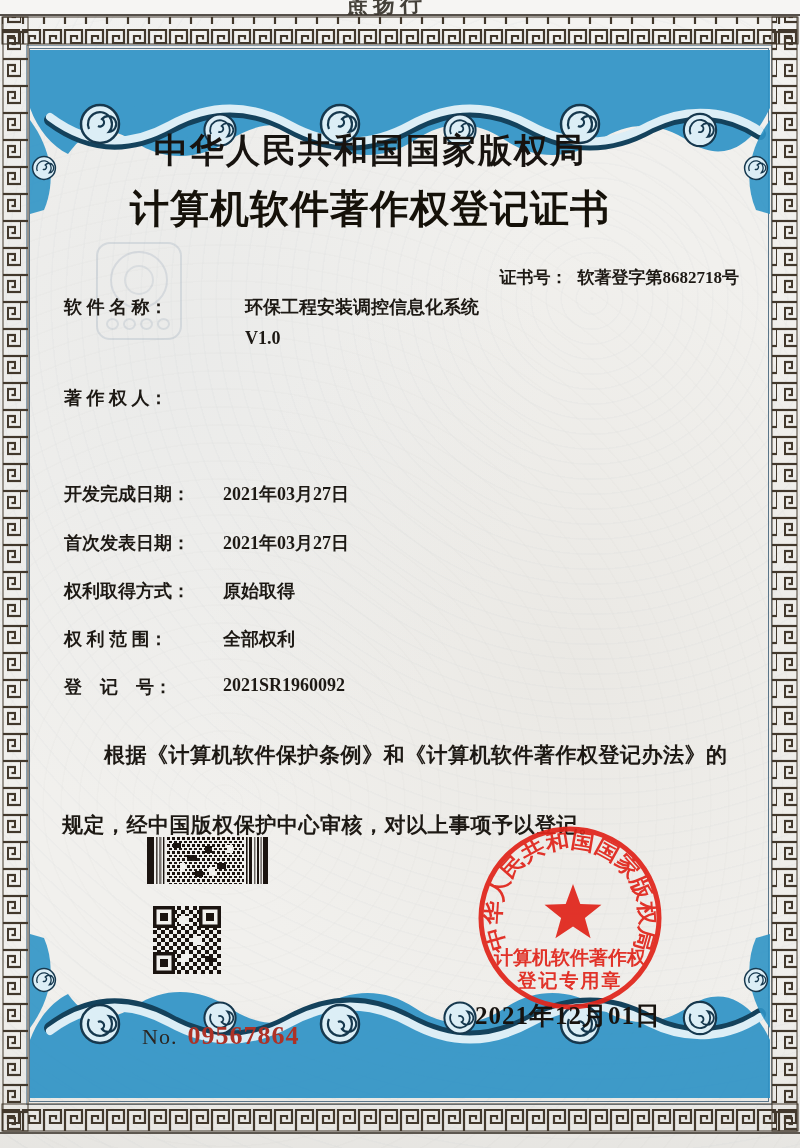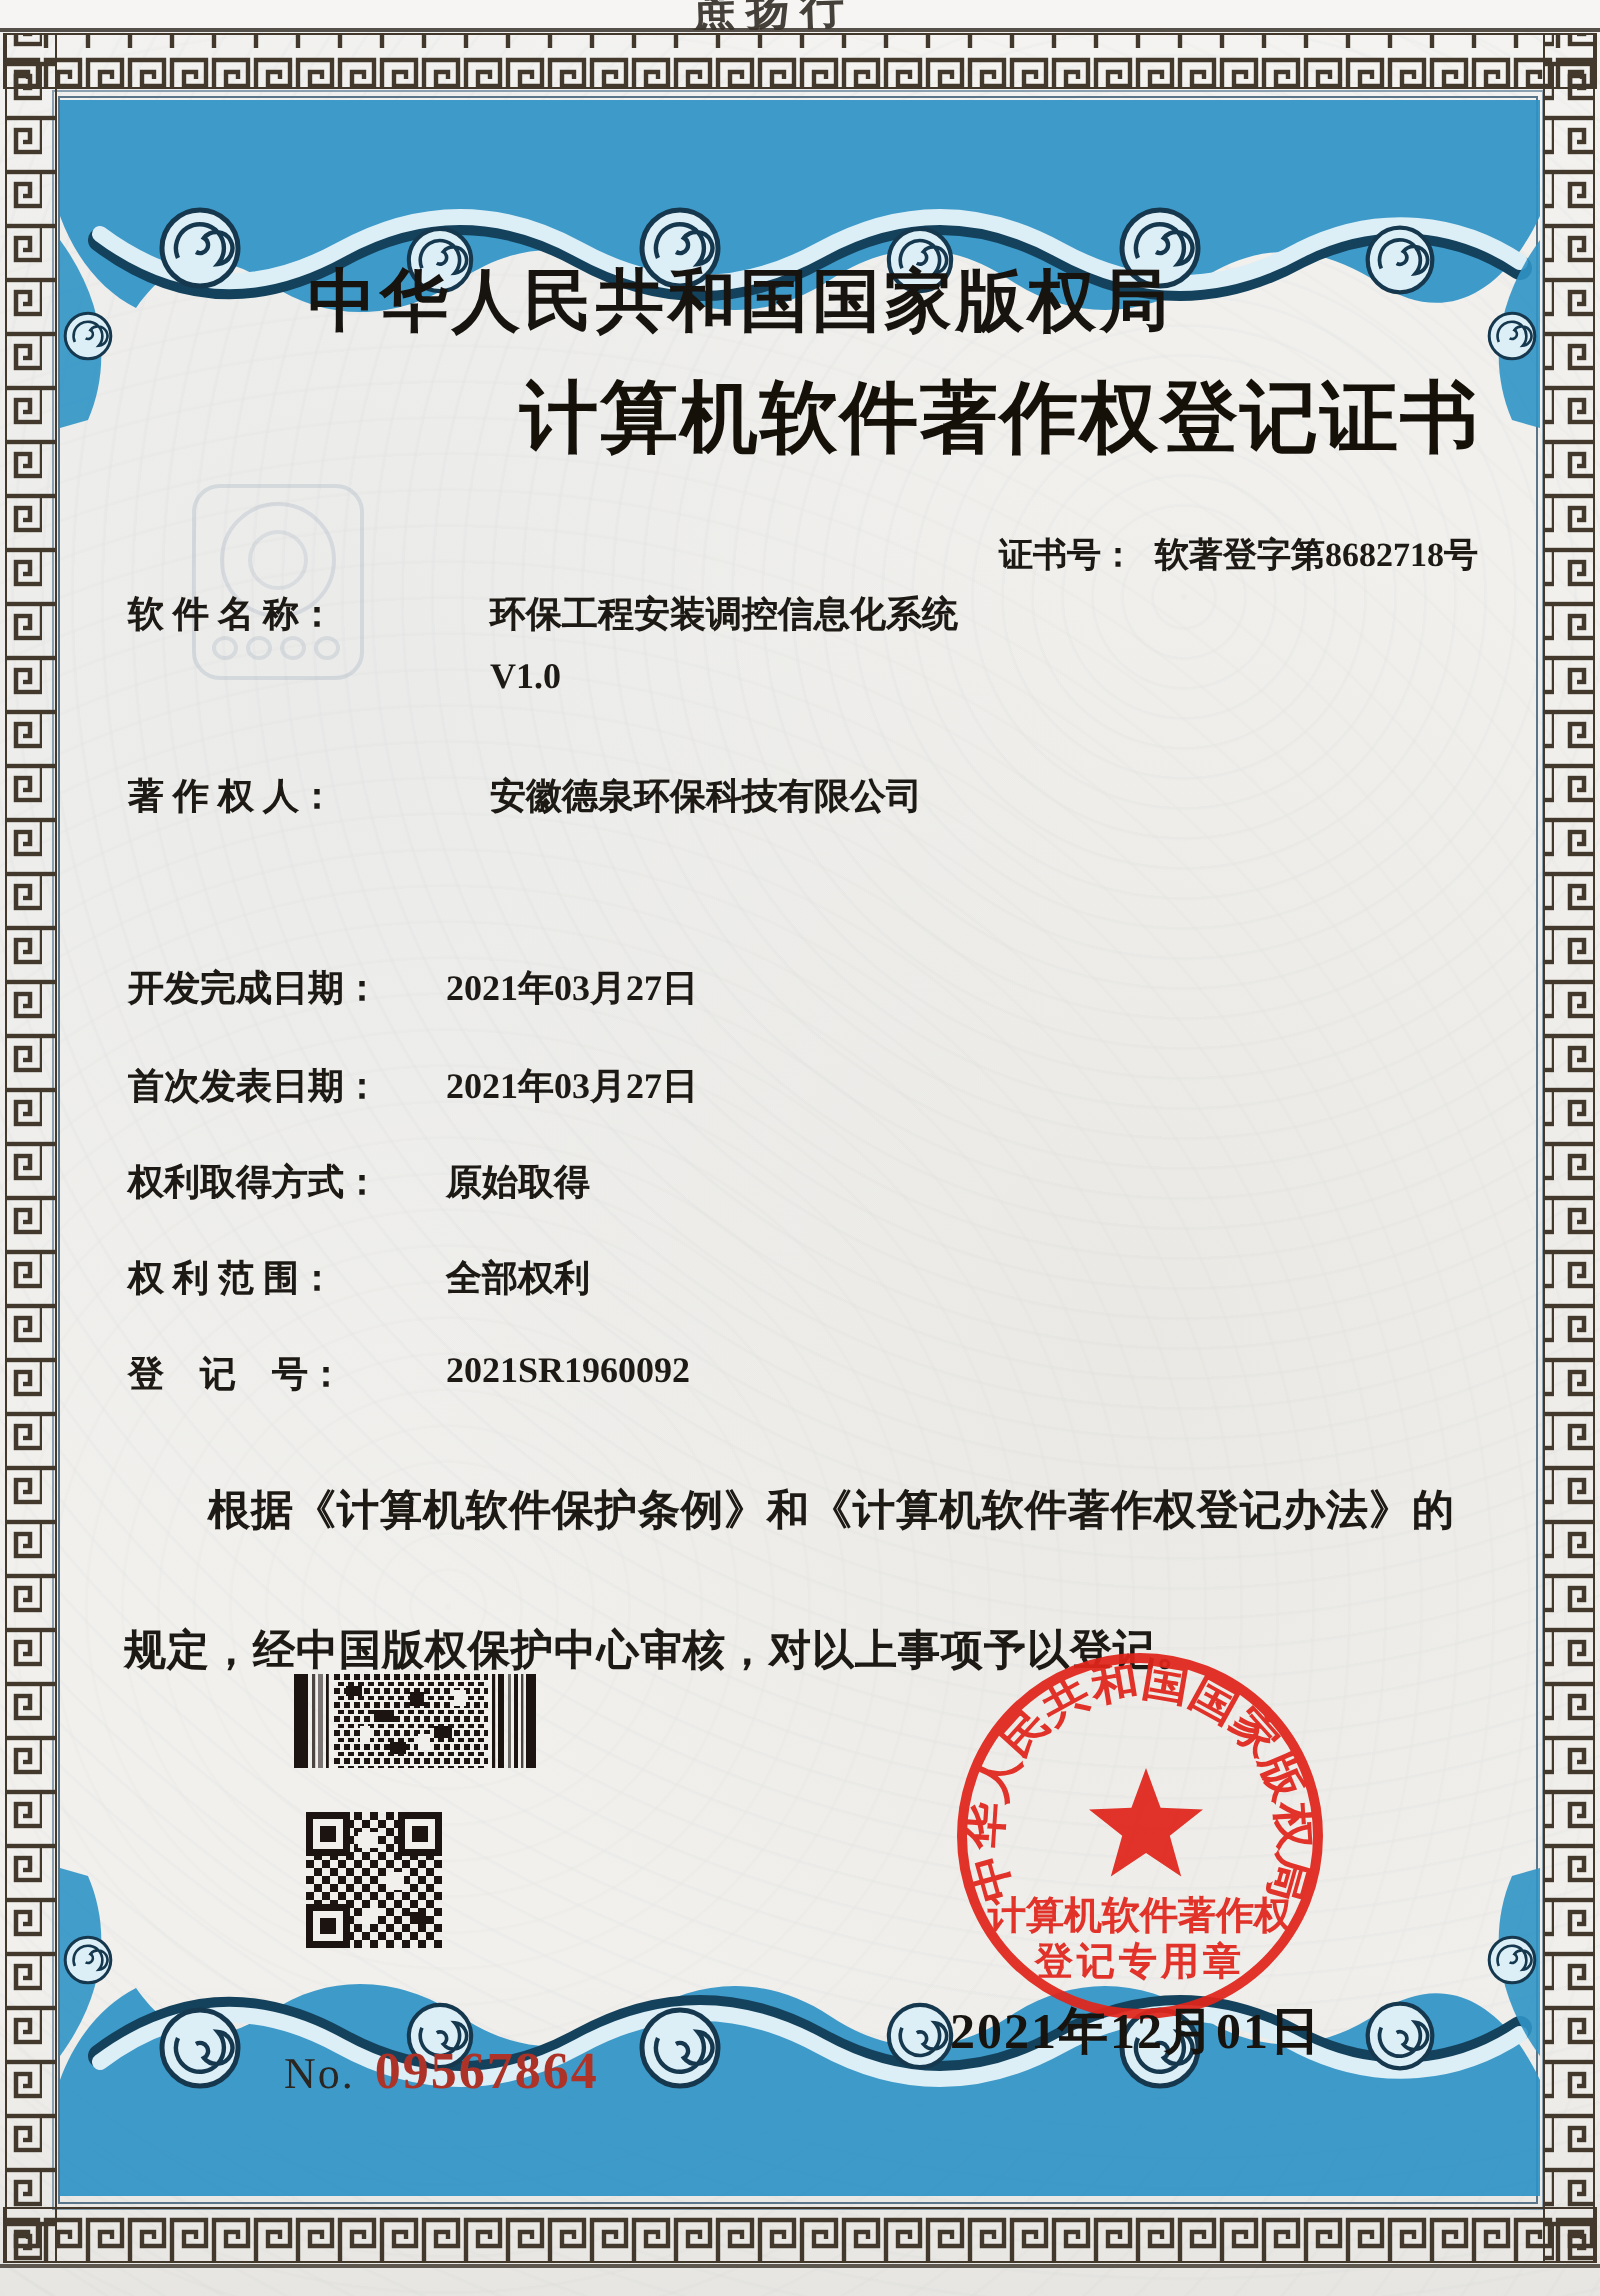--- a/index.html
+++ b/index.html
@@ -48,21 +48,21 @@
     border:2px solid rgba(140,158,178,.35);
   }
   .watermark .wm-dots { position:absolute; left:8px; top:74px; width:66px; display:flex; gap:4px; }
   .watermark .wm-dots i { width:13px; height:12px; border:2px solid rgba(140,158,178,.4); border-radius:50%; }
 
   .authority {
     position:absolute; top:128px; left:0; width:740px; text-align:center;
     font-size:34px; font-weight:800; color:#17130f; letter-spacing:2px;
   }
   .cert-title {
-    position:absolute; top:182px; left:0; width:740px; text-align:right;
+    position:absolute; top:182px; left:0; width:740px; text-align:center;
     font-size:39px; font-weight:800; color:#151109; letter-spacing:1px;
   }
   .certno {
     position:absolute; top:246px; left:16px; width:723px; text-align:right;
     font-size:17px; font-weight:700; color:#1d1914; white-space:pre;
   }
   .certno .cn-label { margin-right:10px; }
   .frow { position:absolute; left:0; width:760px; height:28px; font-size:18px; font-weight:700; color:#1d1914; }
   .frow .flabel { position:absolute; left:64px; white-space:pre; }
   .frow .fvalue { position:absolute; white-space:pre; }
@@ -158,21 +158,20 @@
     <span class="cn-label">证书号：</span><span>软著登字第8682718号</span>
   </div>
 
   <div class="frow" style="top:295px">
     <span class="flabel">软 件 名 称：</span>
     <span class="fvalue vA">环保工程安装调控信息化系统</span>
     <span class="fvalue2">V1.0</span>
   </div>
   <div class="frow" style="top:386px">
     <span class="flabel">著 作 权 人：</span>
-    <span class="fvalue vA">安徽德泉环保科技有限公司</span>
   </div>
   <div class="frow" style="top:482px">
     <span class="flabel">开发完成日期：</span>
     <span class="fvalue vB">2021年03月27日</span>
   </div>
   <div class="frow" style="top:531px">
     <span class="flabel">首次发表日期：</span>
     <span class="fvalue vB">2021年03月27日</span>
   </div>
   <div class="frow" style="top:579px">

